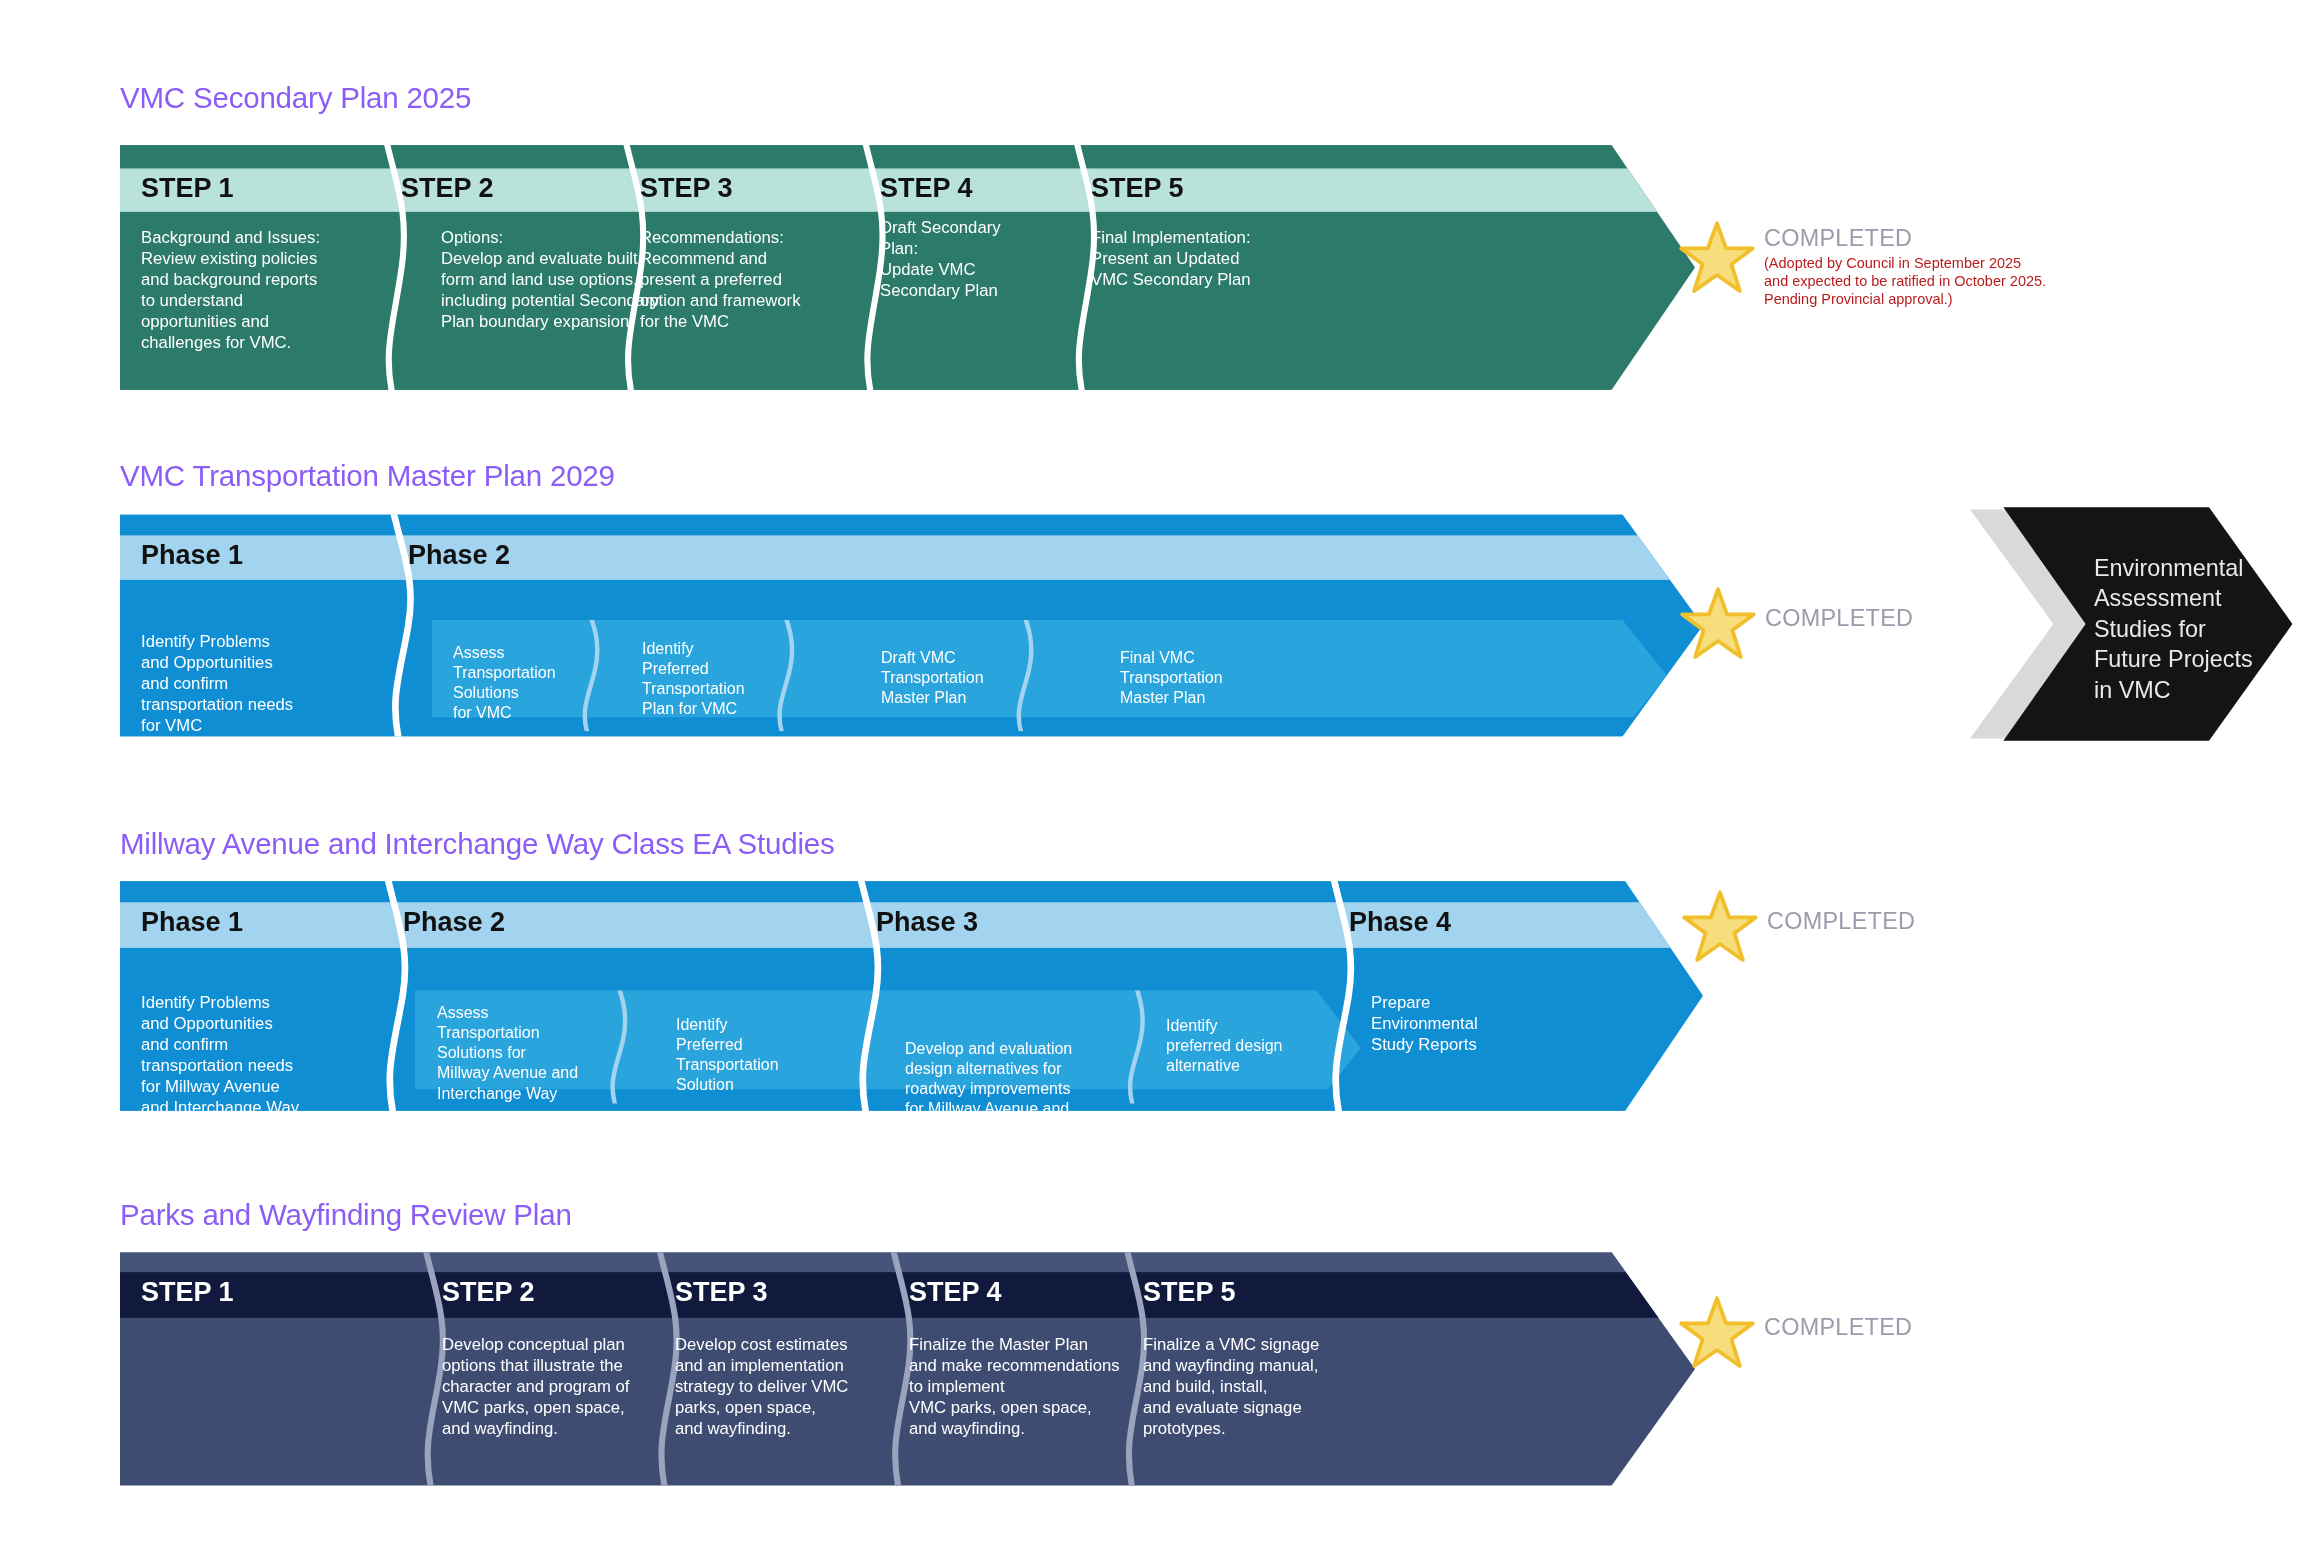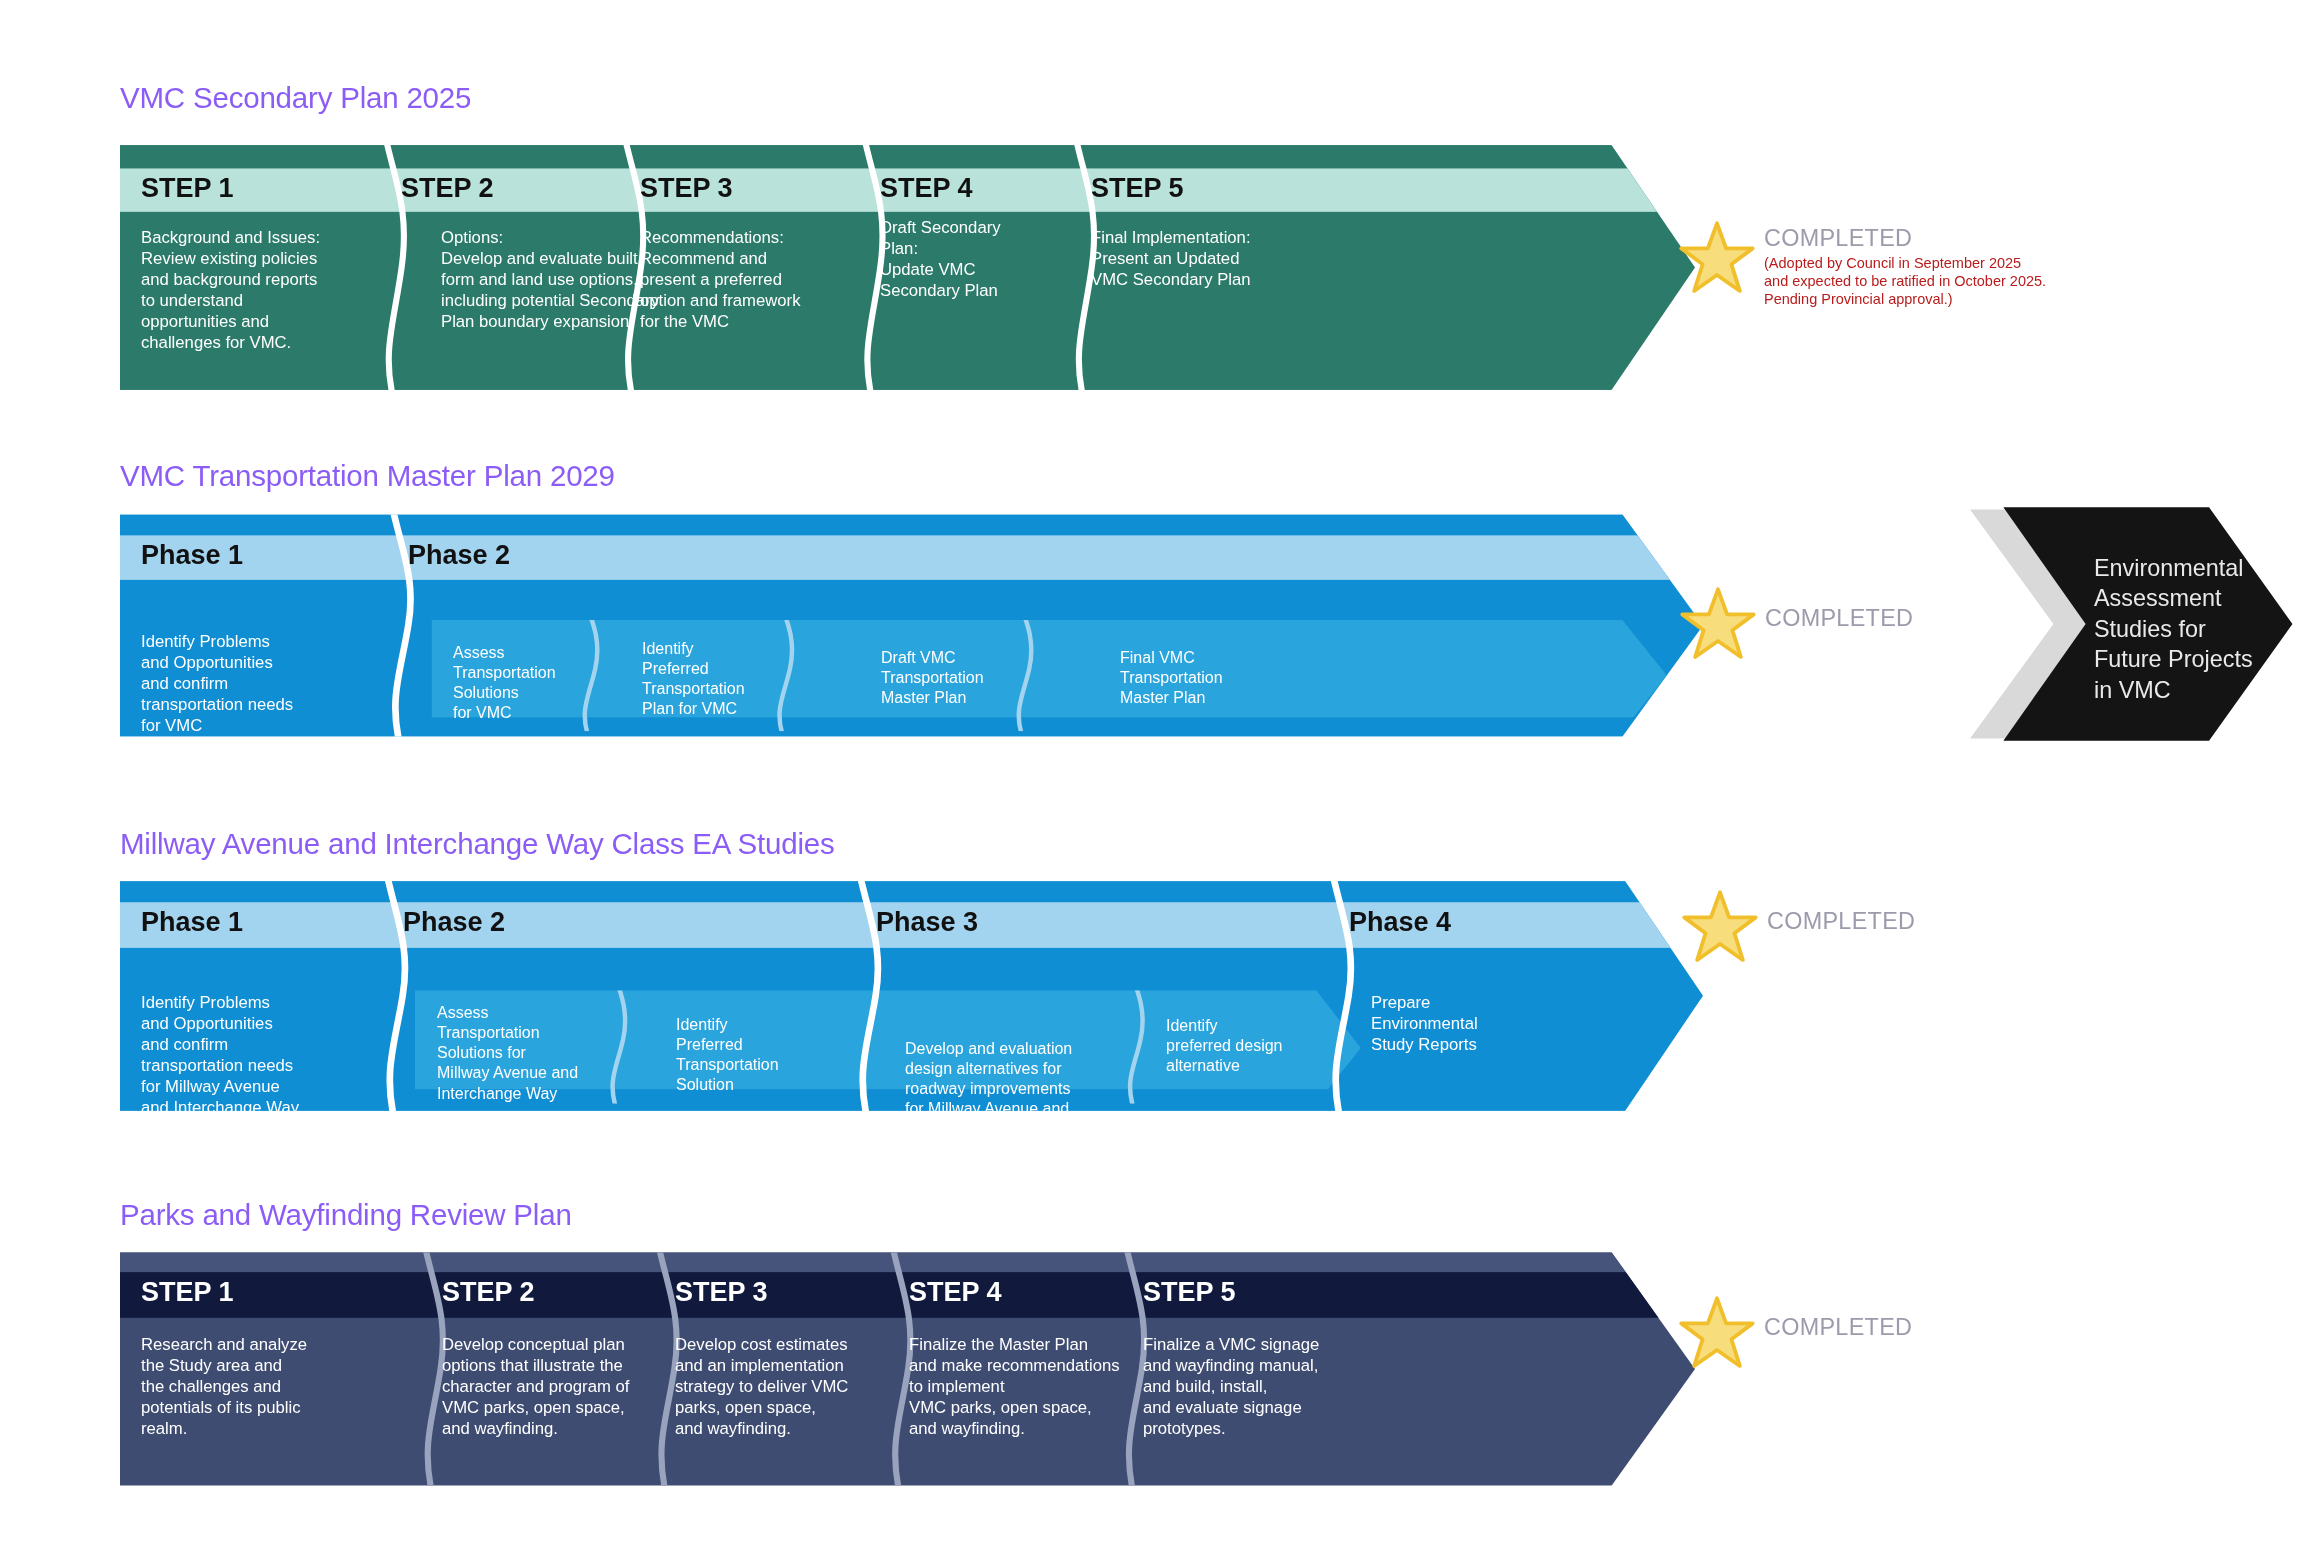--- a/index.html
+++ b/index.html
@@ -297,25 +297,20 @@
       </g>
     </g>
   </svg>
 
   <div class="cell-head light" style="left:21px;   top:25px;">STEP 1</div>
   <div class="cell-head light" style="left:322px;  top:25px;">STEP 2</div>
   <div class="cell-head light" style="left:555px;  top:25px;">STEP 3</div>
   <div class="cell-head light" style="left:789px; top:25px;">STEP 4</div>
   <div class="cell-head light" style="left:1023px; top:25px;">STEP 5</div>
 
-  <div class="cell-body" style="left:21px;   top:82px; width:234px;">Research and analyze
-the Study area and
-the challenges and
-potentials of its public
-realm.</div>
   <div class="cell-body" style="left:322px;  top:82px; width:234px;">Develop conceptual plan
 options that illustrate the
 character and program of
 VMC parks, open space,
 and wayfinding.</div>
   <div class="cell-body" style="left:555px;  top:82px; width:234px;">Develop cost estimates
 and an implementation
 strategy to deliver VMC
 parks, open space,
 and wayfinding.</div>

